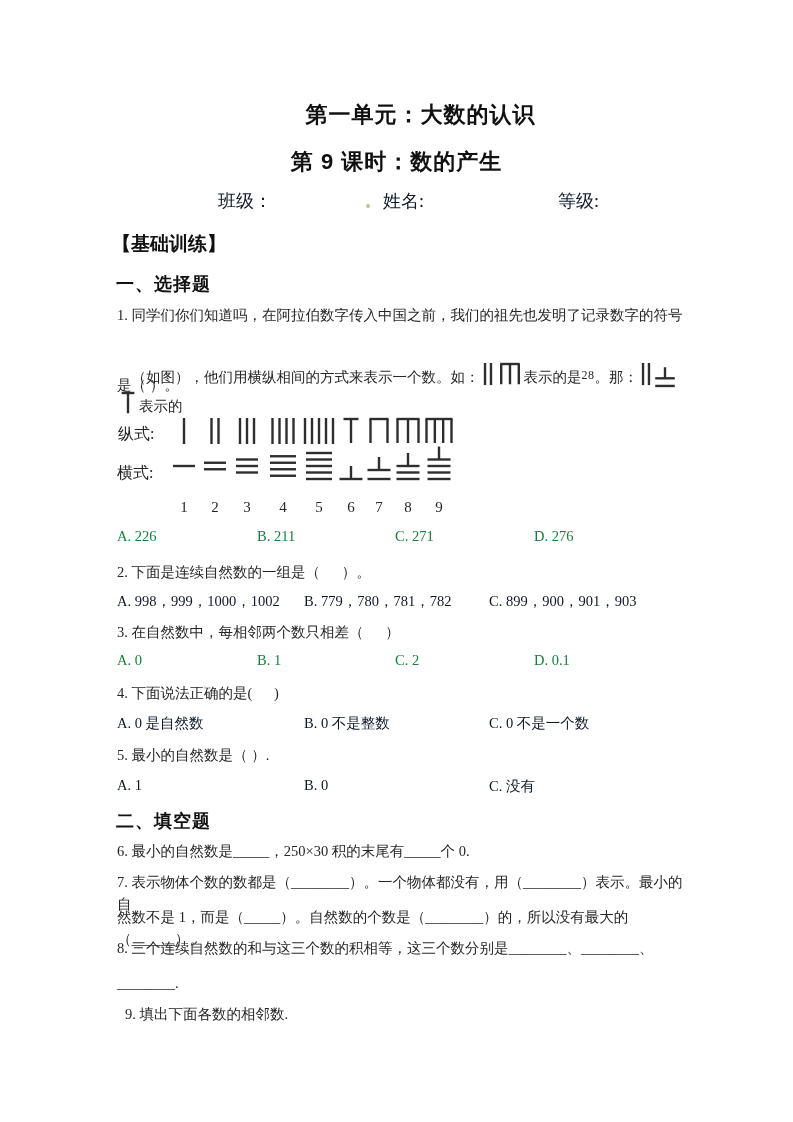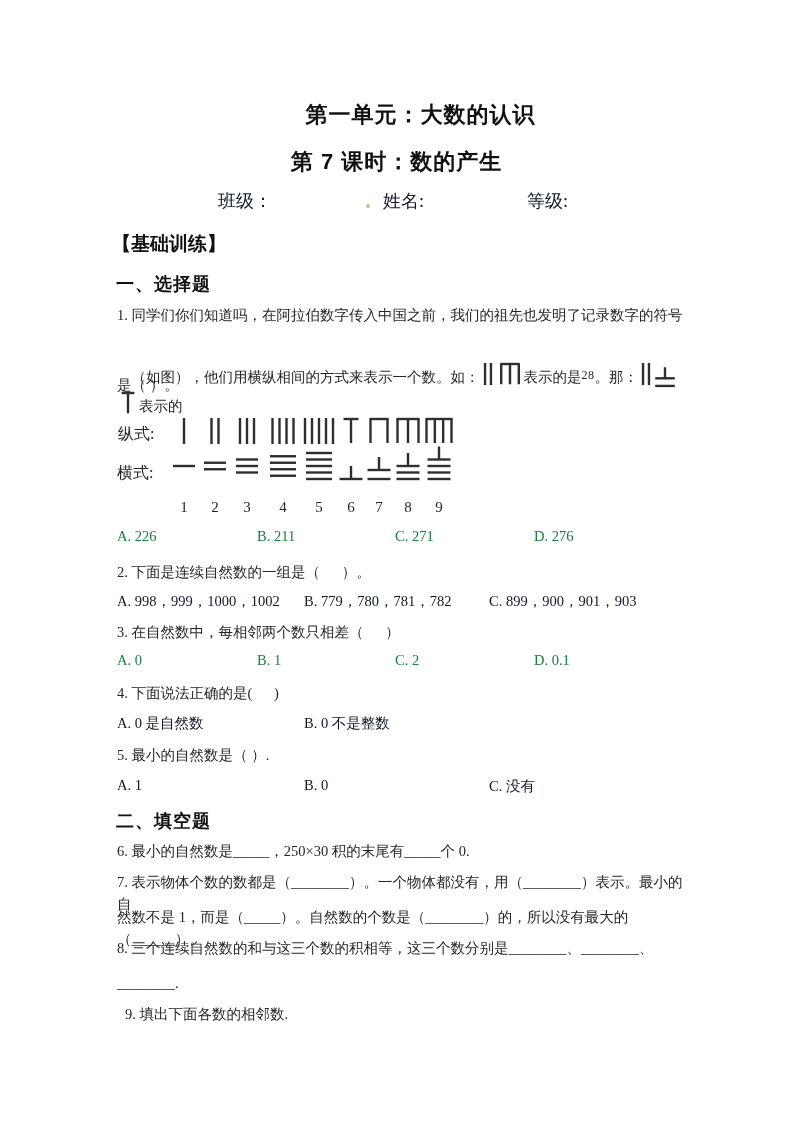--- a/index.html
+++ b/index.html
@@ -23,25 +23,25 @@
   .dot{position:absolute;width:4px;height:4px;border-radius:50%;background:#bfae74;opacity:.8;}
   #figure-svg text{font-family:"Liberation Serif", serif;fill:#262626;}
 </style>
 </head>
 <body>
 
 <div class="page">
 
   <div class="abs center title hei" style="top:100px;padding-left:24px;">第一单元：大数的认识</div>
 
-  <div class="abs center title hei" style="top:147px;">第 7 课时：数的产生</div>
+  <div class="abs center title hei" style="top:147px;">第 9 课时：数的产生</div>
 
   <div class="abs meta" style="left:218px;top:189px;">班级：</div>
   <div class="abs meta" style="left:383px;top:189px;">姓名:</div>
-  <div class="abs meta" style="left:527px;top:189px;">等级:</div>
+  <div class="abs meta" style="left:558px;top:189px;">等级:</div>
   <div class="dot" style="left:366px;top:204px;"></div>
 
   <div class="abs hei" style="left:112px;top:231px;font-size:19px;">【基础训练】</div>
 
   <div class="abs hei sec-head" style="top:272px;">一、选择题</div>
 
   <div class="abs body-line" style="top:304px;">1. 同学们你们知道吗，在阿拉伯数字传入中国之前，我们的祖先也发明了记录数字的符号</div>
 
   <div class="abs body-line" style="top:339px;height:32px;">
     <span>（如图），他们用横纵相间的方式来表示一个数。如：</span><svg class="rod" width="14" height="26">
@@ -158,20 +158,21 @@
     <span class="opt">A. 0</span>
     <span class="opt">B. 1</span>
     <span class="opt">C. 2</span>
     <span class="opt">D. 0.1</span>
   </div>
 
   <div class="abs body-line" style="top:682px;">4. 下面说法正确的是(　  )</div>
   <div class="abs opts3" style="top:714px;">
     <span class="opt">A. 0 是自然数</span>
     <span class="opt">B. 0 不是整数</span>
+    <span class="opt">C. 0 不是一个数</span>
   </div>
 
   <div class="abs body-line" style="top:744px;">5. 最小的自然数是（ ）.</div>
   <div class="abs opts3" style="top:777px;">
     <span class="opt">A. 1</span>
     <span class="opt">B. 0</span>
     <span class="opt">C. 没有</span>
   </div>
 
   <div class="abs hei sec-head" style="top:809px;">二、填空题</div>

